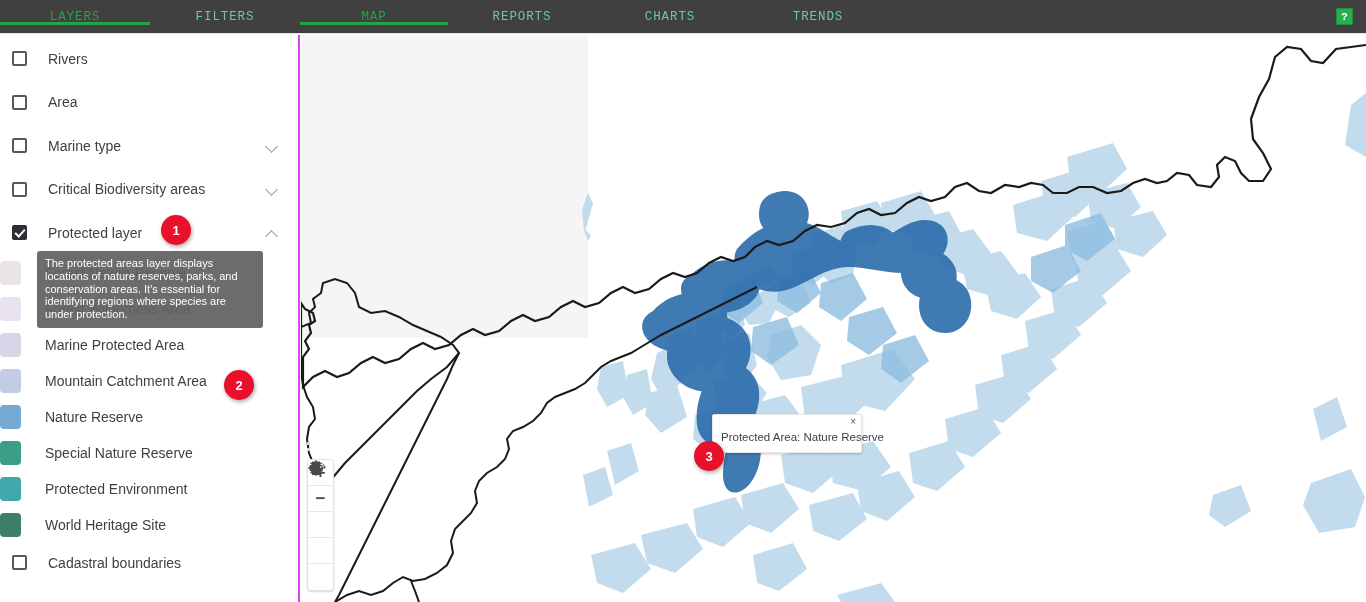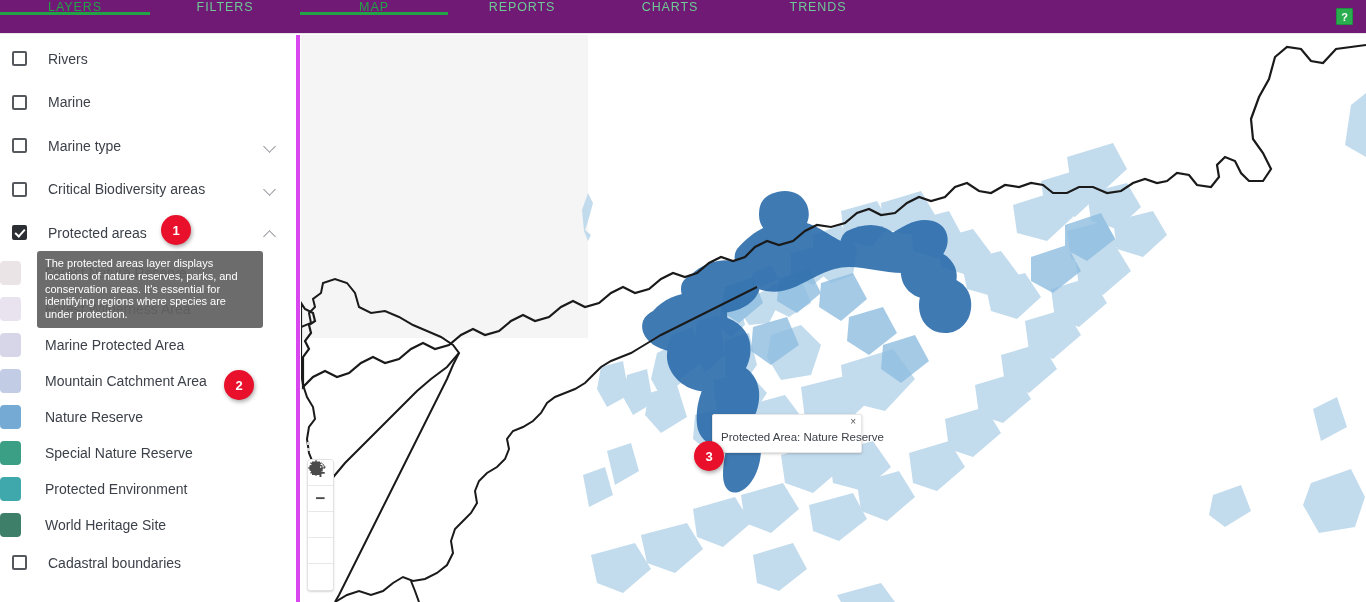--- a/index.html
+++ b/index.html
@@ -9,23 +9,24 @@
     overflow: hidden;
     font-family: "Liberation Sans", sans-serif;
     background: #ffffff;
     color: #3c4149;
   }
   #app { position: relative; width: 1366px; height: 602px; }
 
   
   .tabbar {
     position: absolute; top: 0; height: 34px;
-    background: #701a75;
+    background: #404040;
     display: flex;
-    align-items: flex-start;
+    align-items: center;
+    font-family: Liberation Mono, monospace;
   }
   .tabbar.left  { left: 0;   width: 300px; border-bottom: 1px solid #e4e6e8; }
   .tabbar.right { left: 300px; width: 1066px; border-bottom: 1px solid #e4e6e8; }
 
   .tab {
     flex: 1 1 0;
     display: flex; align-items: center; justify-content: center;
     font-size: 12.5px; letter-spacing: .9px;
     color: #6ec995;
     text-transform: uppercase;
@@ -47,21 +48,21 @@
     color: #fff; font-size: 11px; font-weight: bold;
     display: flex; align-items: center; justify-content: center;
     cursor: pointer; border-radius: 1px;
   }
 
   
   #sidebar {
     position: absolute; top: 35px; left: 0;
     width: 300px; height: 567px;
     background: #fff;
-    border-right: 4px solid #d946ef;
+    border-right: 2px solid #d946ef;
     overflow: hidden;
   }
   #layer-list {
     position: absolute; top: 0; left: 0; right: 0; bottom: 0;
     padding-top: 2px;
   }
   .layer-row {
     height: 43.5px;
     display: flex; align-items: center;
     padding-left: 12px; padding-right: 18px;
@@ -230,38 +231,38 @@
   <div id="sidebar">
     <div id="layer-list">
 
       <div class="layer-row">
         <div class="cb"></div>
         <span class="layer-label">Rivers</span>
       </div>
 
       <div class="layer-row">
         <div class="cb"></div>
-        <span class="layer-label">Marine</span>
+        <span class="layer-label">Area</span>
       </div>
 
       <div class="layer-row">
         <div class="cb"></div>
         <span class="layer-label">Marine type</span>
         <span class="chev"></span>
       </div>
 
       <div class="layer-row">
         <div class="cb"></div>
         <span class="layer-label">Critical Biodiversity areas</span>
         <span class="chev"></span>
       </div>
 
       <div class="layer-row">
         <div class="cb checked"></div>
-        <span class="layer-label">Protected areas</span>
+        <span class="layer-label">Protected layer</span>
         <span class="chev up"></span>
       </div>
 
       <div class="legend-row">
         <span class="swatch" style="background:#ebe4e6"></span>
         <span class="legend-label">Forest Nature Reserve</span>
       </div>
       <div class="legend-row">
         <span class="swatch" style="background:#e8e3ef"></span>
         <span class="legend-label">Forest Wilderness Area</span>

